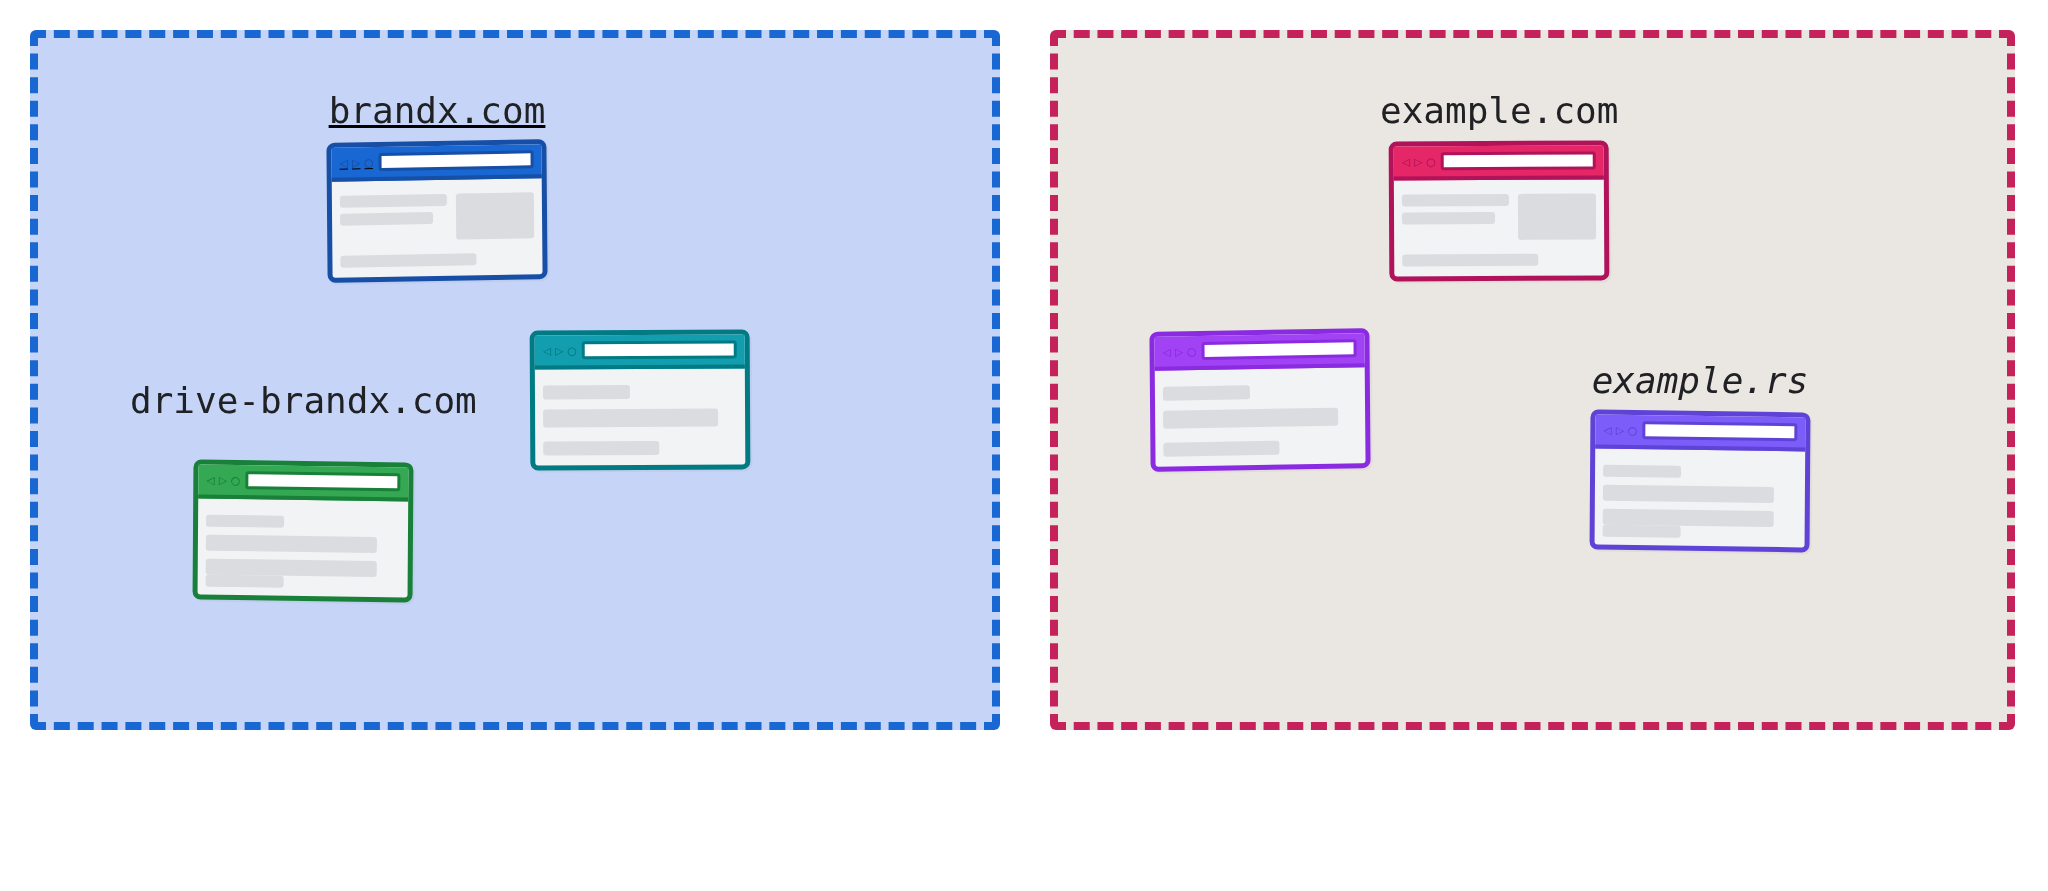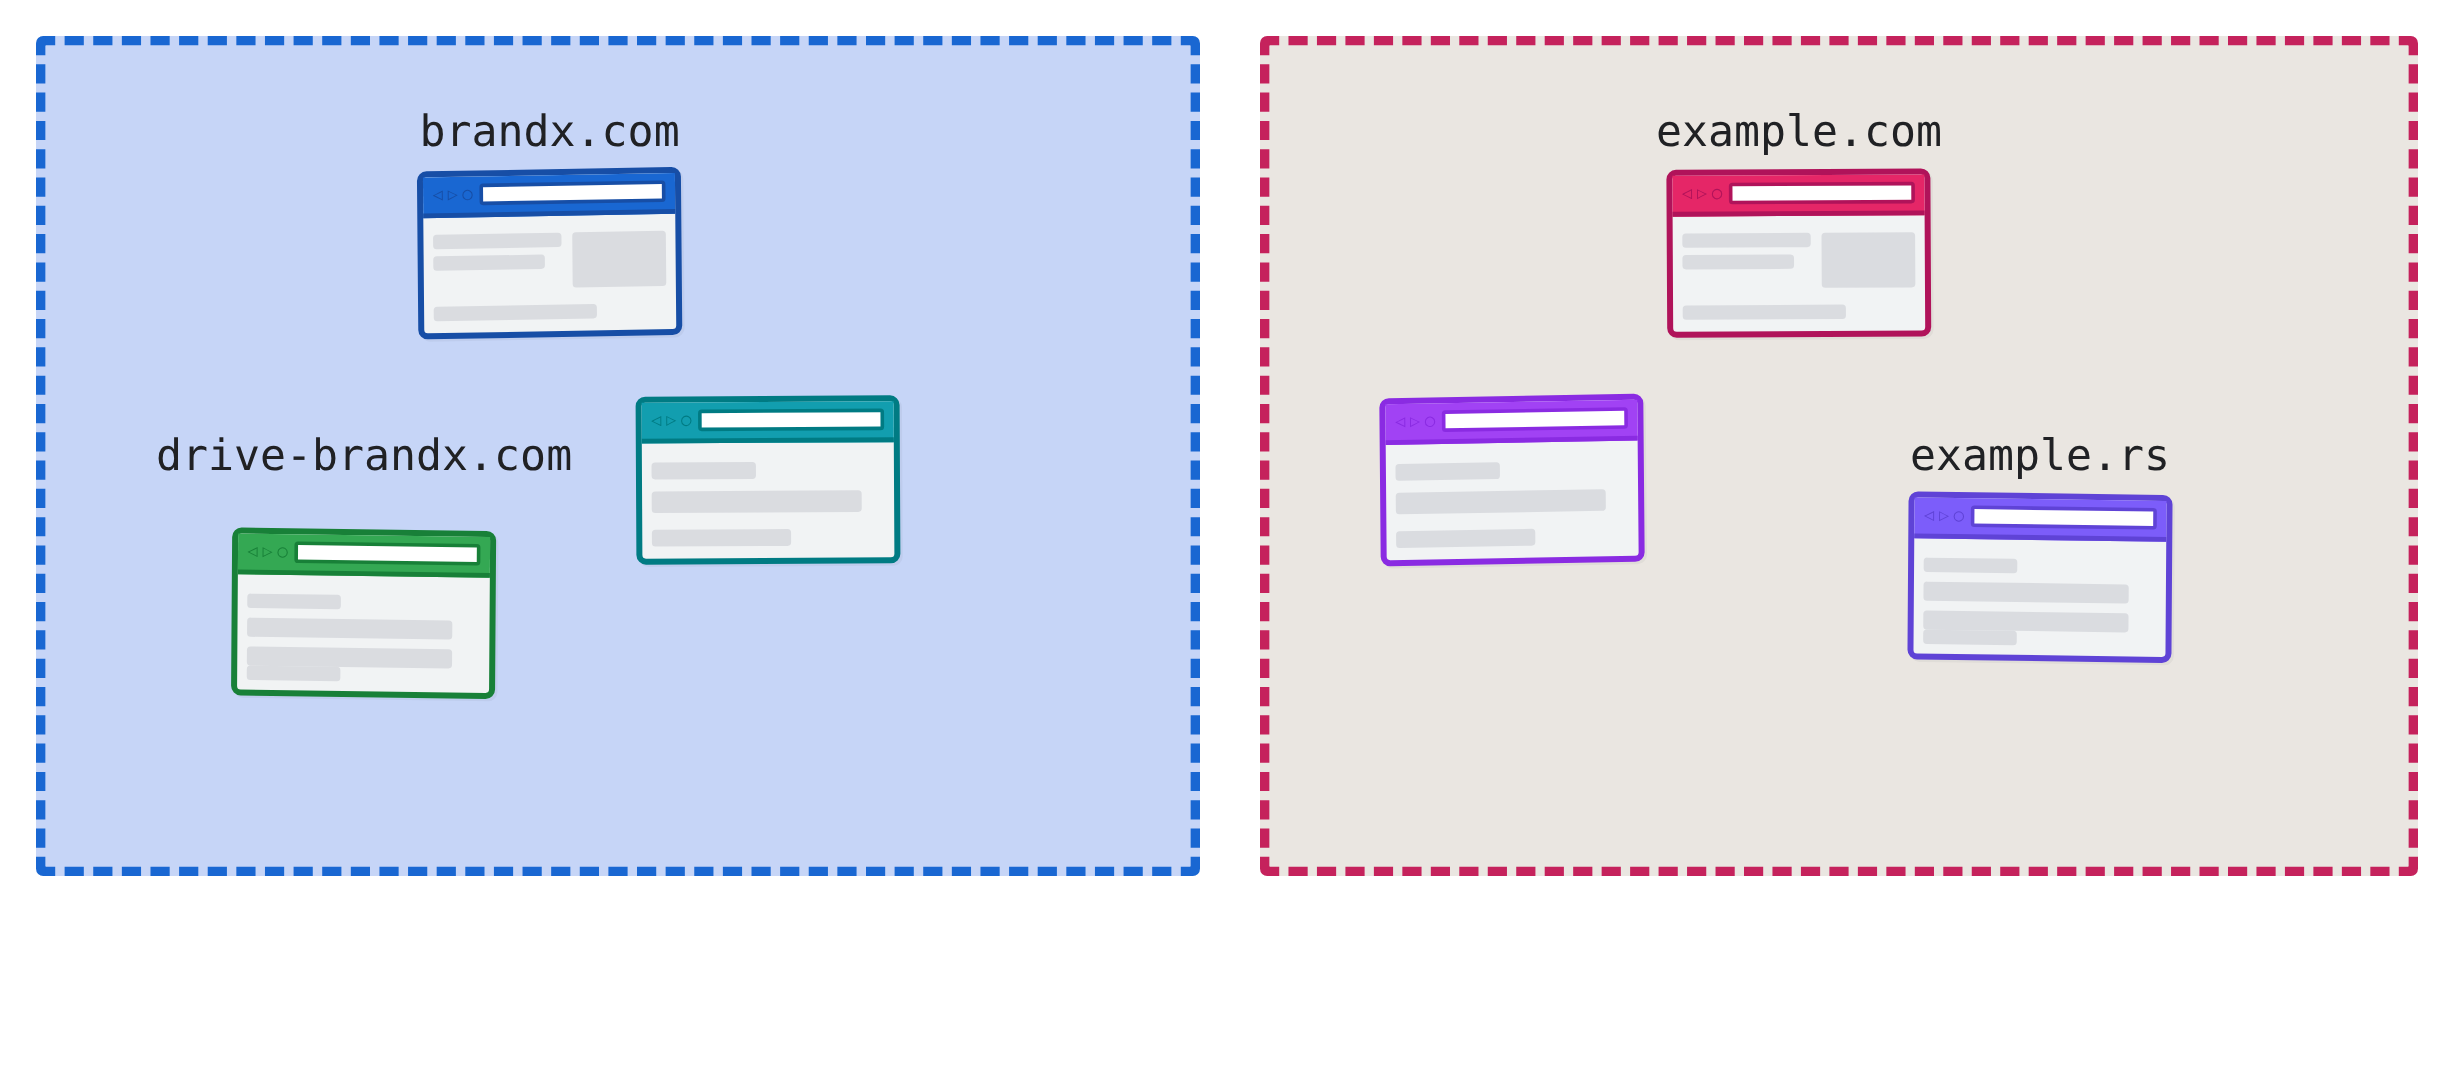--- a/index.html
+++ b/index.html
@@ -120,41 +120,41 @@
 </style>
 </head>
 <body>
 
 <div class="canvas">
 
   <div class="group-box group-left" style="background:#c6d5f7; border-color:#1967d2;"></div>
 
   <div class="group-box group-right" style="background:#eae6e1; border-color:#c5225c;"></div>
 
-  <div class="site-item" style="left:348px; top:90px;">
+  <div class="site-item" style="left:327px; top:90px;text-decoration:underline;">
     <div class="site-label">brandx.com</div>
     <div class="bwin wobble1 layout-a" style="border-color: rgb(23, 78, 166);">
       <div class="tbar" style="background: rgb(25, 103, 210); border-bottom-color: rgb(23, 78, 166);">
         <div class="ctrls">
           <span style="color: rgb(23, 78, 166); font-weight: 700;">◁</span>
           <span style="color: rgb(23, 78, 166); font-weight: 700;">▷</span>
           <span style="color: rgb(23, 78, 166); font-weight: 700;">◯</span>
         </div>
         <div class="addr" style="border-color: rgb(23, 78, 166);"></div>
       </div>
       <div class="body">
         <div class="ph ph1"></div>
           <div class="ph ph2"></div>
           <div class="ph ph3"></div>
           <div class="ph ph4"></div>
       </div>
     </div>
   </div>
 
-  <div class="site-item" style="left:130px; top:360px;gap:40px;">
+  <div class="site-item" style="left:130px; top:380px;gap:40px;">
     <div class="site-label">drive-brandx.com</div>
     <div class="bwin wobble2 layout-b" style="border-color: rgb(24, 128, 56);">
       <div class="tbar" style="background: rgb(52, 168, 83); border-bottom-color: rgb(24, 128, 56);">
         <div class="ctrls">
           <span style="color: rgb(24, 128, 56); font-weight: 700;">◁</span>
           <span style="color: rgb(24, 128, 56); font-weight: 700;">▷</span>
           <span style="color: rgb(24, 128, 56); font-weight: 700;">◯</span>
         </div>
         <div class="addr" style="border-color: rgb(24, 128, 56);"></div>
       </div>
@@ -216,21 +216,21 @@
         <div class="addr" style="border-color: rgb(138, 43, 226);"></div>
       </div>
       <div class="body">
         <div class="ph ph1"></div>
           <div class="ph ph2"></div>
           <div class="ph ph3"></div>
       </div>
     </div>
   </div>
 
-  <div class="site-item" style="left:1590px; top:360px;">
+  <div class="site-item" style="left:1590px; top:360px;font-style:italic;">
     <div class="site-label">example.rs</div>
     <div class="bwin wobble2 layout-b" style="border-color: rgb(95, 67, 214);">
       <div class="tbar" style="background: rgb(124, 93, 250); border-bottom-color: rgb(95, 67, 214);">
         <div class="ctrls">
           <span style="color: rgb(95, 67, 214); font-weight: 700;">◁</span>
           <span style="color: rgb(95, 67, 214); font-weight: 700;">▷</span>
           <span style="color: rgb(95, 67, 214); font-weight: 700;">◯</span>
         </div>
         <div class="addr" style="border-color: rgb(95, 67, 214);"></div>
       </div>

